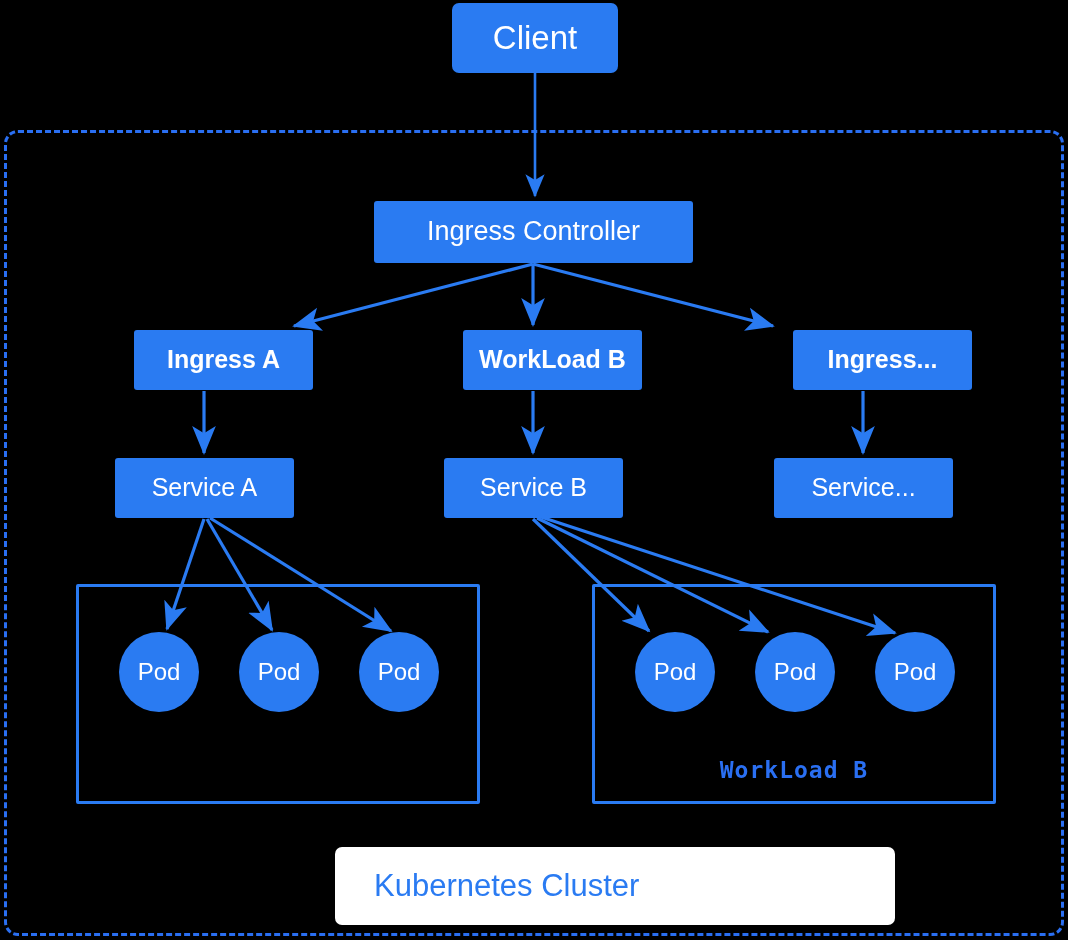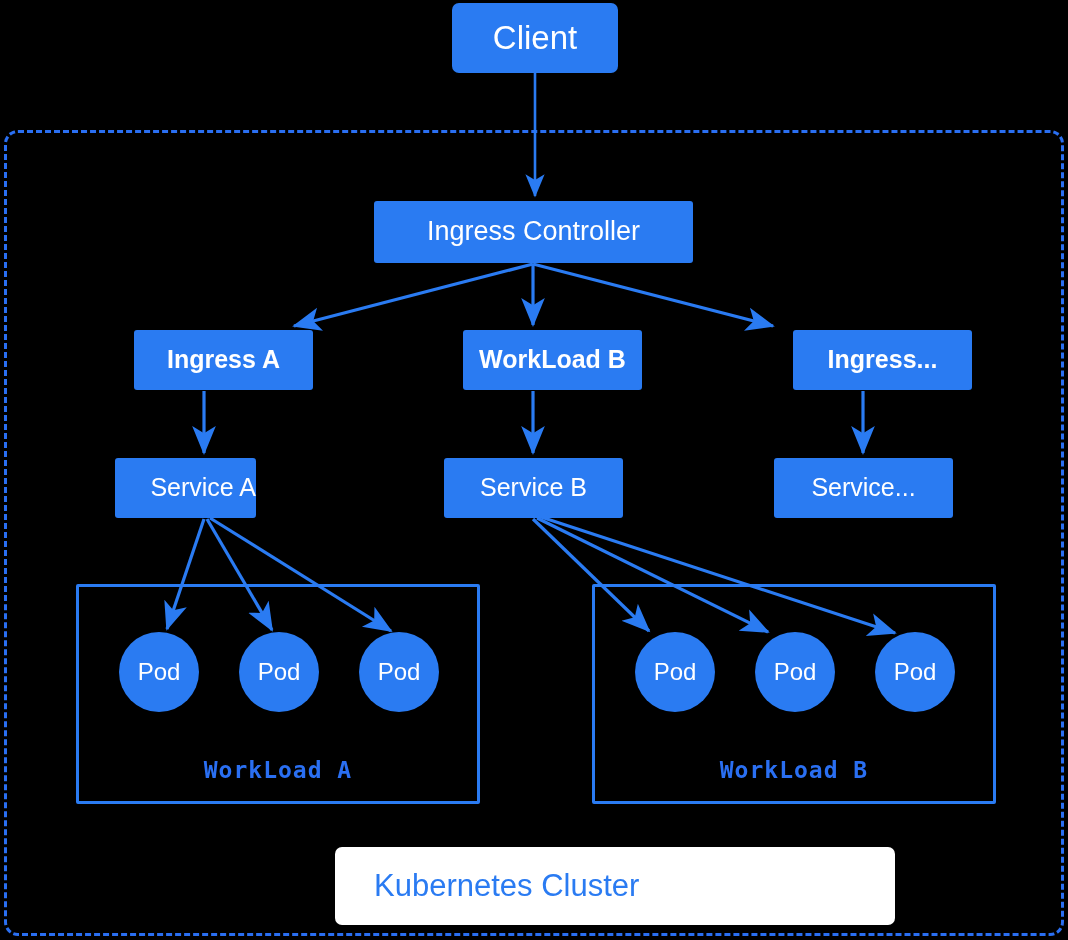--- a/index.html
+++ b/index.html
@@ -62,21 +62,21 @@
   }
   .node-ingress-a { left: 115px; width: 179px; }
   .node-ingress-b { left: 444px; width: 179px; }
   .node-ingress-c { left: 774px; width: 179px; }
   .node-service {
     top: 458px;
     height: 60px;
     border-radius: 3px;
     font-size: 25px;
   }
-  .node-service-a { left: 115px; width: 141px; justify-content: flex-end; }
+  .node-service-a { left: 115px; width: 179px; }
   .node-service-b { left: 444px; width: 179px; }
   .node-service-c { left: 774px; width: 179px; }
   .workload-box {
     position: absolute;
     box-sizing: border-box;
     border: 3px solid #2a7bf2;
     background: transparent;
     border-radius: 2px;
   }
   .workload-a { left: 76px; top: 584px; width: 404px; height: 220px; }
@@ -213,20 +213,19 @@
   <div class="pod" style="left:635px; top:632px;">
     <span>Pod</span>
   </div>
   <div class="pod" style="left:755px; top:632px;">
     <span>Pod</span>
   </div>
   <div class="pod" style="left:875px; top:632px;">
     <span>Pod</span>
   </div>
 
-  <div class="workload-label workload-label-a">WorkLoad A</div>
   <div class="workload-label workload-label-b">WorkLoad B</div>
 
   <div class="cluster-label">
     <span class="cluster-label-text">Kubernetes Cluster</span>
   </div>
 
 </div>
 
 </body></html>

